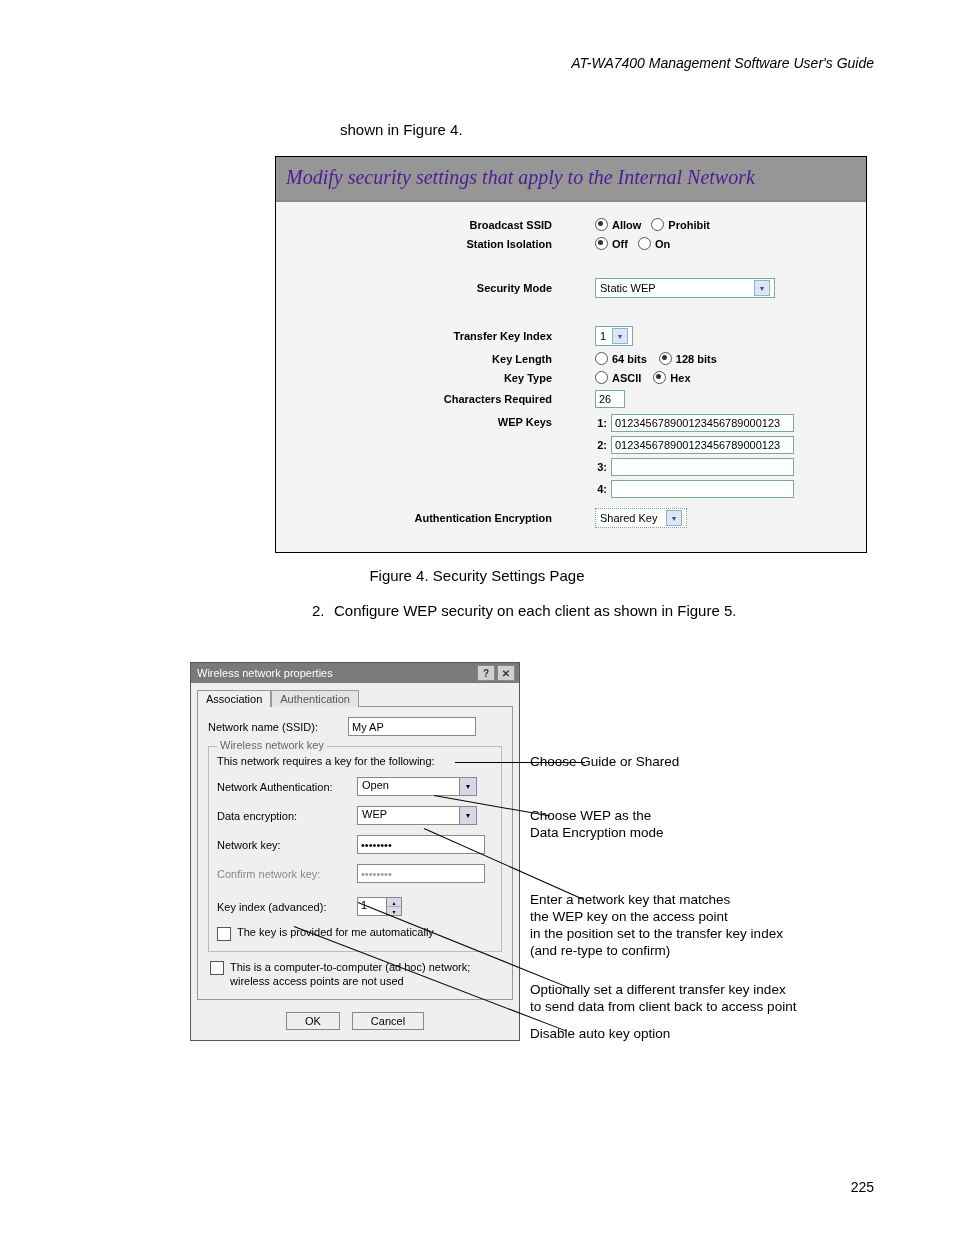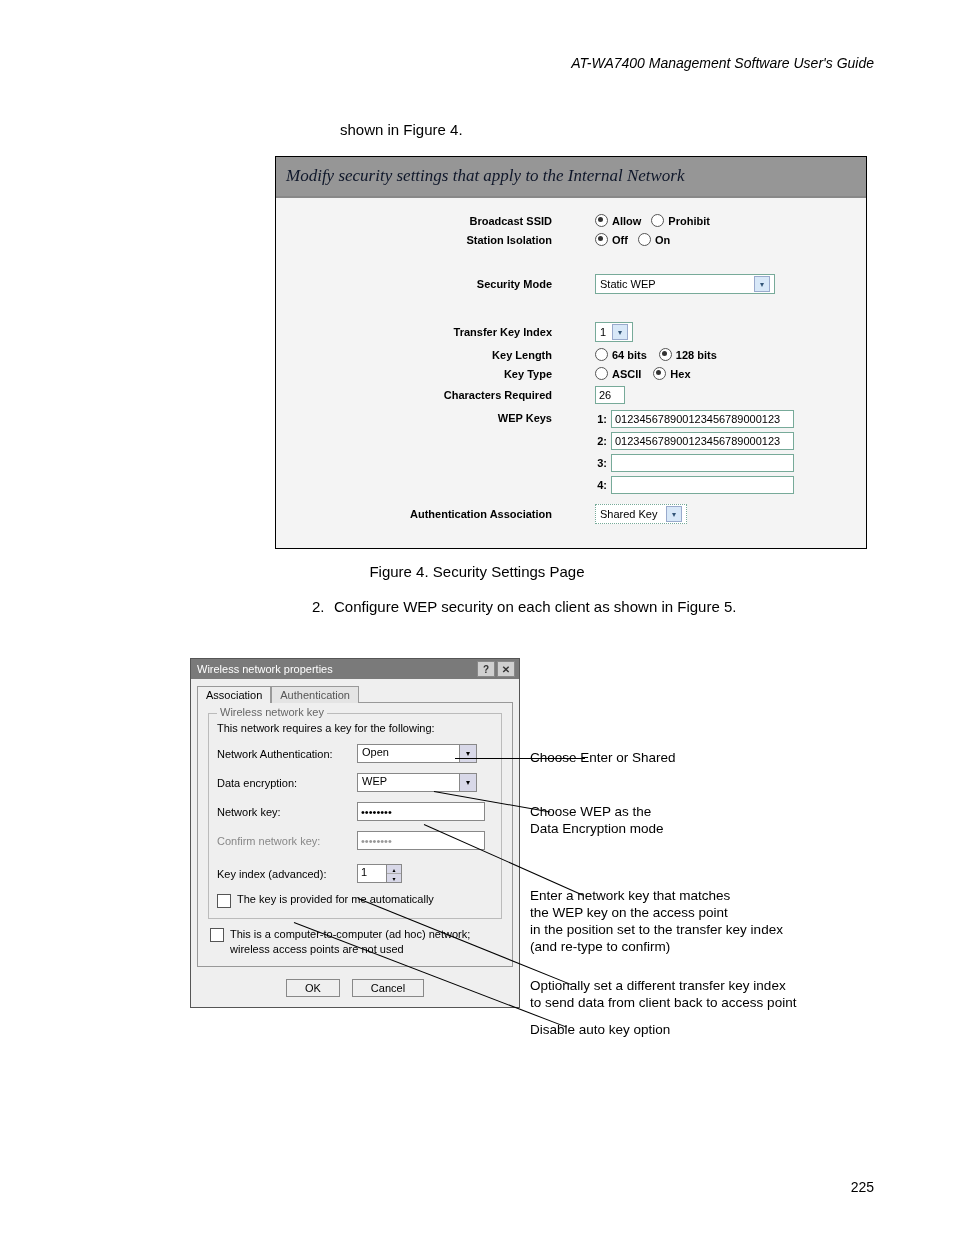--- a/index.html
+++ b/index.html
@@ -29,24 +29,24 @@
   }
   
   .fig4 {
     margin-left: 195px;
     width: 590px;
     border: 1px solid #000;
     background: #f4f4f4;
   }
   .fig4-titlebar {
     background: #969696;
-    color: #0f172a;
+    color: #4c1d95;
     font-style: italic;
     font-family: Georgia, serif;
-    font-size: 17px;
+    font-size: 20px;
     padding: 8px 10px 10px 10px;
     line-height: 1.25;
     border-bottom: 2px solid #888;
   }
   .fig4-body {
     padding: 16px 18px 18px 18px;
     font-family: Verdana, Arial, sans-serif;
     font-size: 11px;
   }
   .frow {
@@ -286,21 +286,21 @@
               <span class="n">3:</span>
               <input class="tiny-input" value="" style="">
             </div>
           <div class="wep-row">
               <span class="n">4:</span>
               <input class="tiny-input" value="" style="">
             </div>
         </div>
       </div>
       <div class="frow">
-        <div class="flab">Authentication Association</div>
+        <div class="flab">Authentication Encryption</div>
         <div class="fctrl" style="font-weight:normal;">
           <div class="sel-box" style="width:82px; border-style:dotted;">
             <span>Shared Key</span>
             <span class="sel-arrow">▾</span>
           </div>
         </div>
       </div>
     </div>
   </div>
 
@@ -318,20 +318,24 @@
         <div class="winbtns">
           <div class="winbtn">?</div>
           <div class="winbtn">✕</div>
         </div>
       </div>
       <div class="tabs">
         <div class="tab active">Association</div>
         <div class="tab inactive">Authentication</div>
       </div>
       <div class="tabpanel">
+        <div class="drow">
+          <div class="dlab">Network name (SSID):</div>
+          <input class="dinput" value="My AP" style="">
+        </div>
         <div class="fieldset">
           <div class="legend">Wireless network key</div>
           <div style="font-size:11px; margin-bottom:10px;">This network requires a key for the following:</div>
           <div class="drow">
             <div class="dlab">Network Authentication:</div>
             <div class="combo">
               <div class="cval">Open</div>
               <div class="carrow">▾</div>
             </div>
           </div>
@@ -376,21 +380,21 @@
       </div>
     </div>
 
     <div class="callout-line" style="left:265px; top:108px; width:130px;"></div>
     <div class="callout-line" style="left:244px; top:141px; width:118px; transform:rotate(10deg); transform-origin:left center;"></div>
     <div class="callout-line" style="left:234px; top:174px; width:174px; transform:rotate(24deg); transform-origin:left center;"></div>
     <div class="callout-line" style="left:168px; top:248px; width:230px; transform:rotate(22deg); transform-origin:left center;"></div>
     <div class="callout-line" style="left:104px; top:272px; width:292px; transform:rotate(21deg); transform-origin:left center;"></div>
 
     <div class="callouts">
-      <div class="callout" style="top:100px;">Choose Enter or Shared</div>
+      <div class="callout" style="top:100px;">Choose Guide or Shared</div>
       <div class="callout" style="top:154px;">
         <span>Choose WEP as the</span><br><span>Data Encryption mode</span>
       </div>
       <div class="callout" style="top:238px;">
         <span>Enter a network key that matches</span><br>
         <span>the WEP key on the access point</span><br>
         <span>in the position set to the transfer key index</span><br>
         <span>(and re-type to confirm)</span>
       </div>
       <div class="callout" style="top:328px;">

